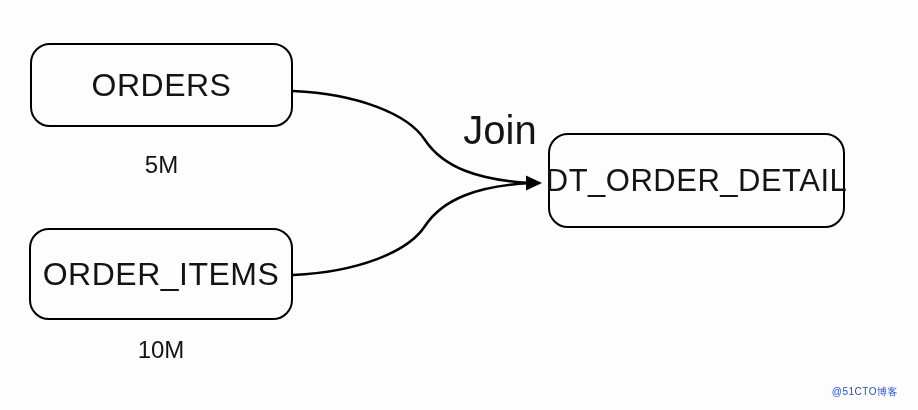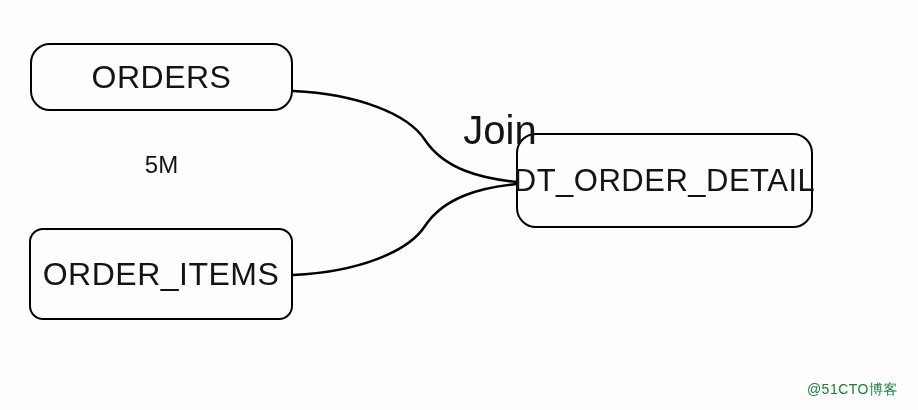--- a/index.html
+++ b/index.html
@@ -25,41 +25,41 @@
     background: #fdfdfd;
     border: 2.5px solid #000000;
     border-radius: 20px;
     display: flex;
     align-items: center;
     justify-content: center;
     font-size: 32px;
     letter-spacing: 0.5px;
     white-space: nowrap;
   }
-  .node-orders       { left: 30px;  top: 43px;  width: 263px; height: 68px; }
-  .node-order-items  { left: 29px;  top: 228px; width: 264px; height: 92px; border-radius: 14px; }
-  .node-dt-detail    { left: 516px; top: 133px; width: 297px; height: 95px; font-size: 31px; }
+  .node-orders       { left: 30px;  top: 43px;  width: 263px; height: 84px; }
+  .node-order-items  { left: 29px;  top: 228px; width: 264px; height: 92px; }
+  .node-dt-detail    { left: 548px; top: 133px; width: 297px; height: 95px; font-size: 31px; }
   .count-label {
     position: absolute;
     text-align: center;
     font-size: 24px;
   }
   .count-orders      { left: 30px; width: 263px; top: 151px; }
   .count-order-items { left: 29px; width: 264px; top: 336px; }
   .edge-label {
     position: absolute;
     left: 445px; top: 108px; width: 110px;
     text-align: center;
     font-size: 40px;
   }
   .watermark {
     position: absolute;
     right: 20px; bottom: 11px;
-    font-size: 14px;
-    color: #15803d;
+    font-size: 10px;
+    color: #1d4ed8;
     letter-spacing: 0.5px;
   }
 </style>
 </head>
 <body>
 
 <div class="canvas">
 
   <svg class="edges" viewBox="0 0 918 410" aria-hidden="true">
     <path d="M 293 91 C 358 94, 408 114, 425 140 C 443 167, 477 180, 531 183" fill="none" stroke="#000000" stroke-width="2.5" stroke-linecap="round"></path>
@@ -70,20 +70,21 @@
   <div class="node node-orders">
     <span>ORDERS</span>
   </div>
 
   <div class="count-label count-orders">5M</div>
 
   <div class="node node-order-items">
     <span>ORDER_ITEMS</span>
   </div>
 
+  <div class="count-label count-order-items">10M</div>
 
   <div class="node node-dt-detail">
     <span>DT_ORDER_DETAIL</span>
   </div>
 
   <div class="edge-label">Join</div>
 
   <div class="watermark">@51CTO博客</div>
 
 </div>

